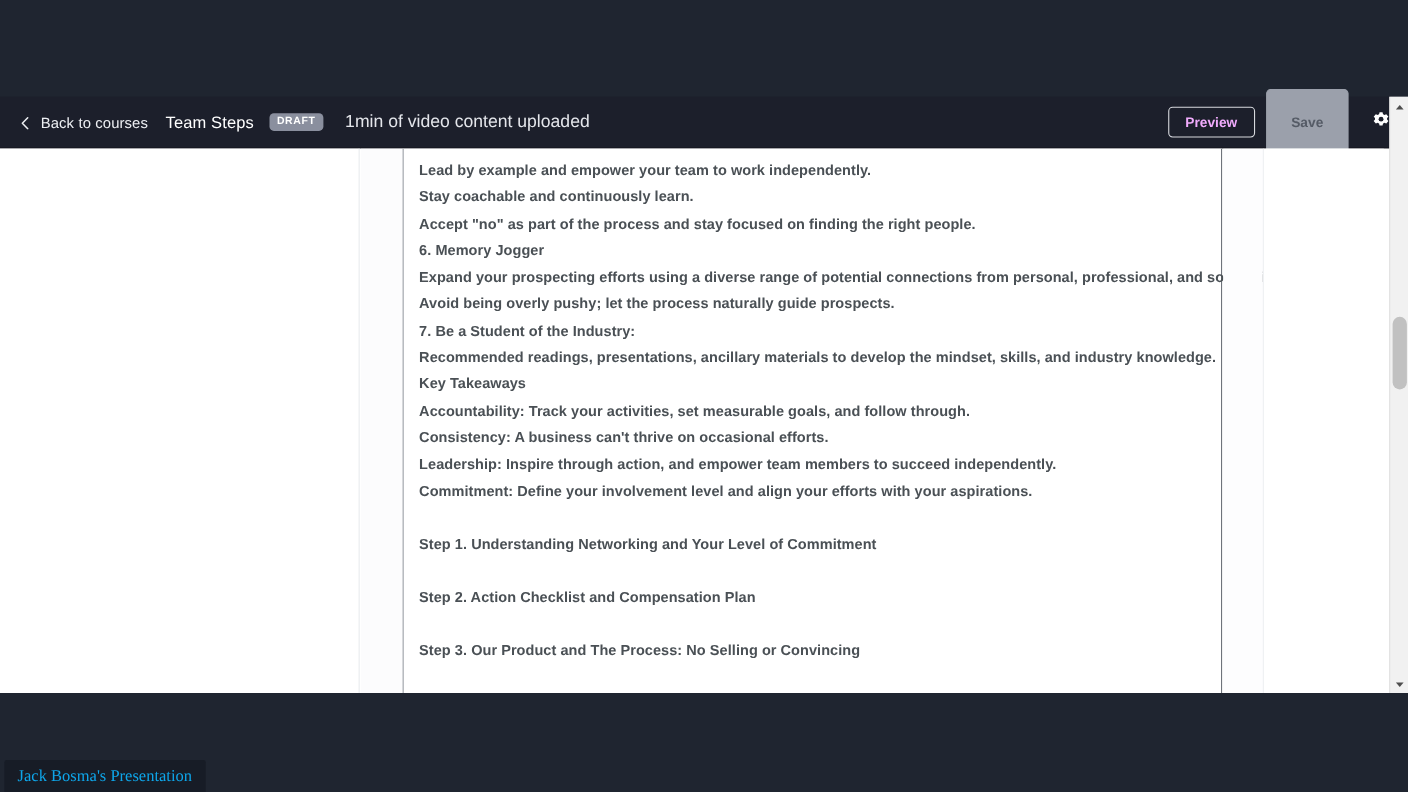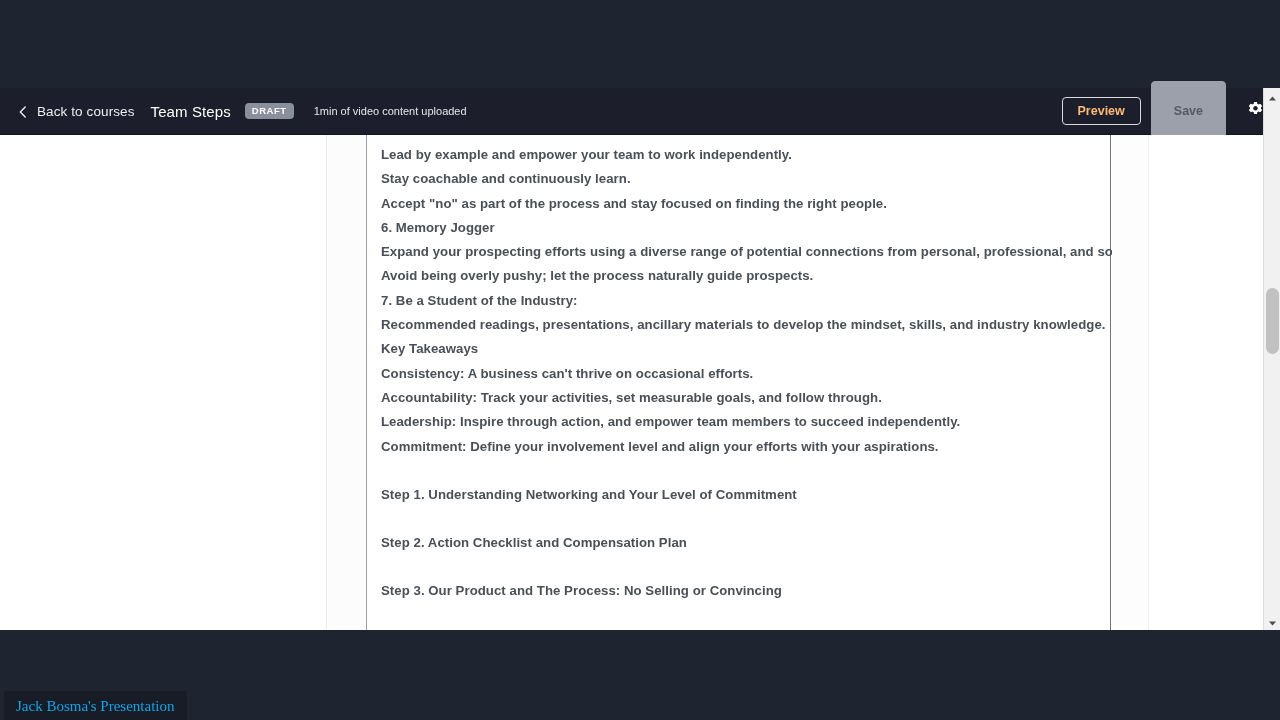--- a/index.html
+++ b/index.html
@@ -37,25 +37,25 @@
   .course-title {
     margin-left:16px; color:#ffffff; font-size:15px; font-weight:normal;
     letter-spacing:.1px; white-space:nowrap;
   }
   .draft-badge {
     margin-left:14px; background:#8a8f9e; color:#ffffff;
     font-size:9.5px; font-weight:bold; letter-spacing:.55px;
     padding:3px 7px 3px 7px; border-radius:4px; line-height:1;
   }
   .upload-status {
-    margin-left:20px; color:#e4e6eb; font-size:11px; white-space:nowrap;
+    margin-left:20px; color:#e4e6eb; font-size:16px; white-space:nowrap;
   }
   .hdr-right { margin-left:auto; display:flex; align-items:center; gap:10px; }
   .btn-preview {
-    background:transparent; border:1px solid #d7d9de; color:#fdba74;
+    background:transparent; border:1px solid #d7d9de; color:#f0abfc;
     font-size:12.5px; font-weight:bold; border-radius:4px;
     padding:7px 15px; cursor:pointer; line-height:1;
   }
   .btn-save {
     background:#9ba0ab; border:1px solid #9ba0ab; color:#555b66;
     font-size:12.5px; font-weight:bold; border-radius:4px;
     padding:23px 22px; cursor:pointer; line-height:1;
   }
   .gear-btn {
     background:transparent; border:0; cursor:pointer;
@@ -184,22 +184,22 @@
       <div class="doc-inner">
         <div class="doc-line">Lead by example and empower your team to work independently.</div>
         <div class="doc-line">Stay coachable and continuously learn.</div>
         <div class="doc-line">Accept "no" as part of the process and stay focused on finding the right people.</div>
         <div class="doc-line">6. Memory Jogger</div>
         <div class="doc-line">Expand your prospecting efforts using a diverse range of potential connections from personal, professional, and social circles.</div>
         <div class="doc-line">Avoid being overly pushy; let the process naturally guide prospects.</div>
         <div class="doc-line">7. Be a Student of the Industry:</div>
         <div class="doc-line">Recommended readings, presentations, ancillary materials to develop the mindset, skills, and industry knowledge.</div>
         <div class="doc-line">Key Takeaways</div>
+        <div class="doc-line">Accountability: Track your activities, set measurable goals, and follow through.</div>
         <div class="doc-line">Consistency: A business can't thrive on occasional efforts.</div>
-        <div class="doc-line">Accountability: Track your activities, set measurable goals, and follow through.</div>
         <div class="doc-line">Leadership: Inspire through action, and empower team members to succeed independently.</div>
         <div class="doc-line">Commitment: Define your involvement level and align your efforts with your aspirations.</div>
 
         <div class="doc-spacer"></div>
         <div class="doc-step">Step 1. Understanding Networking and Your Level of Commitment</div>
         <div class="doc-spacer"></div>
         <div class="doc-step">Step 2. Action Checklist and Compensation Plan</div>
         <div class="doc-spacer"></div>
         <div class="doc-step">Step 3. Our Product and The Process: No Selling or Convincing</div>
       </div>

